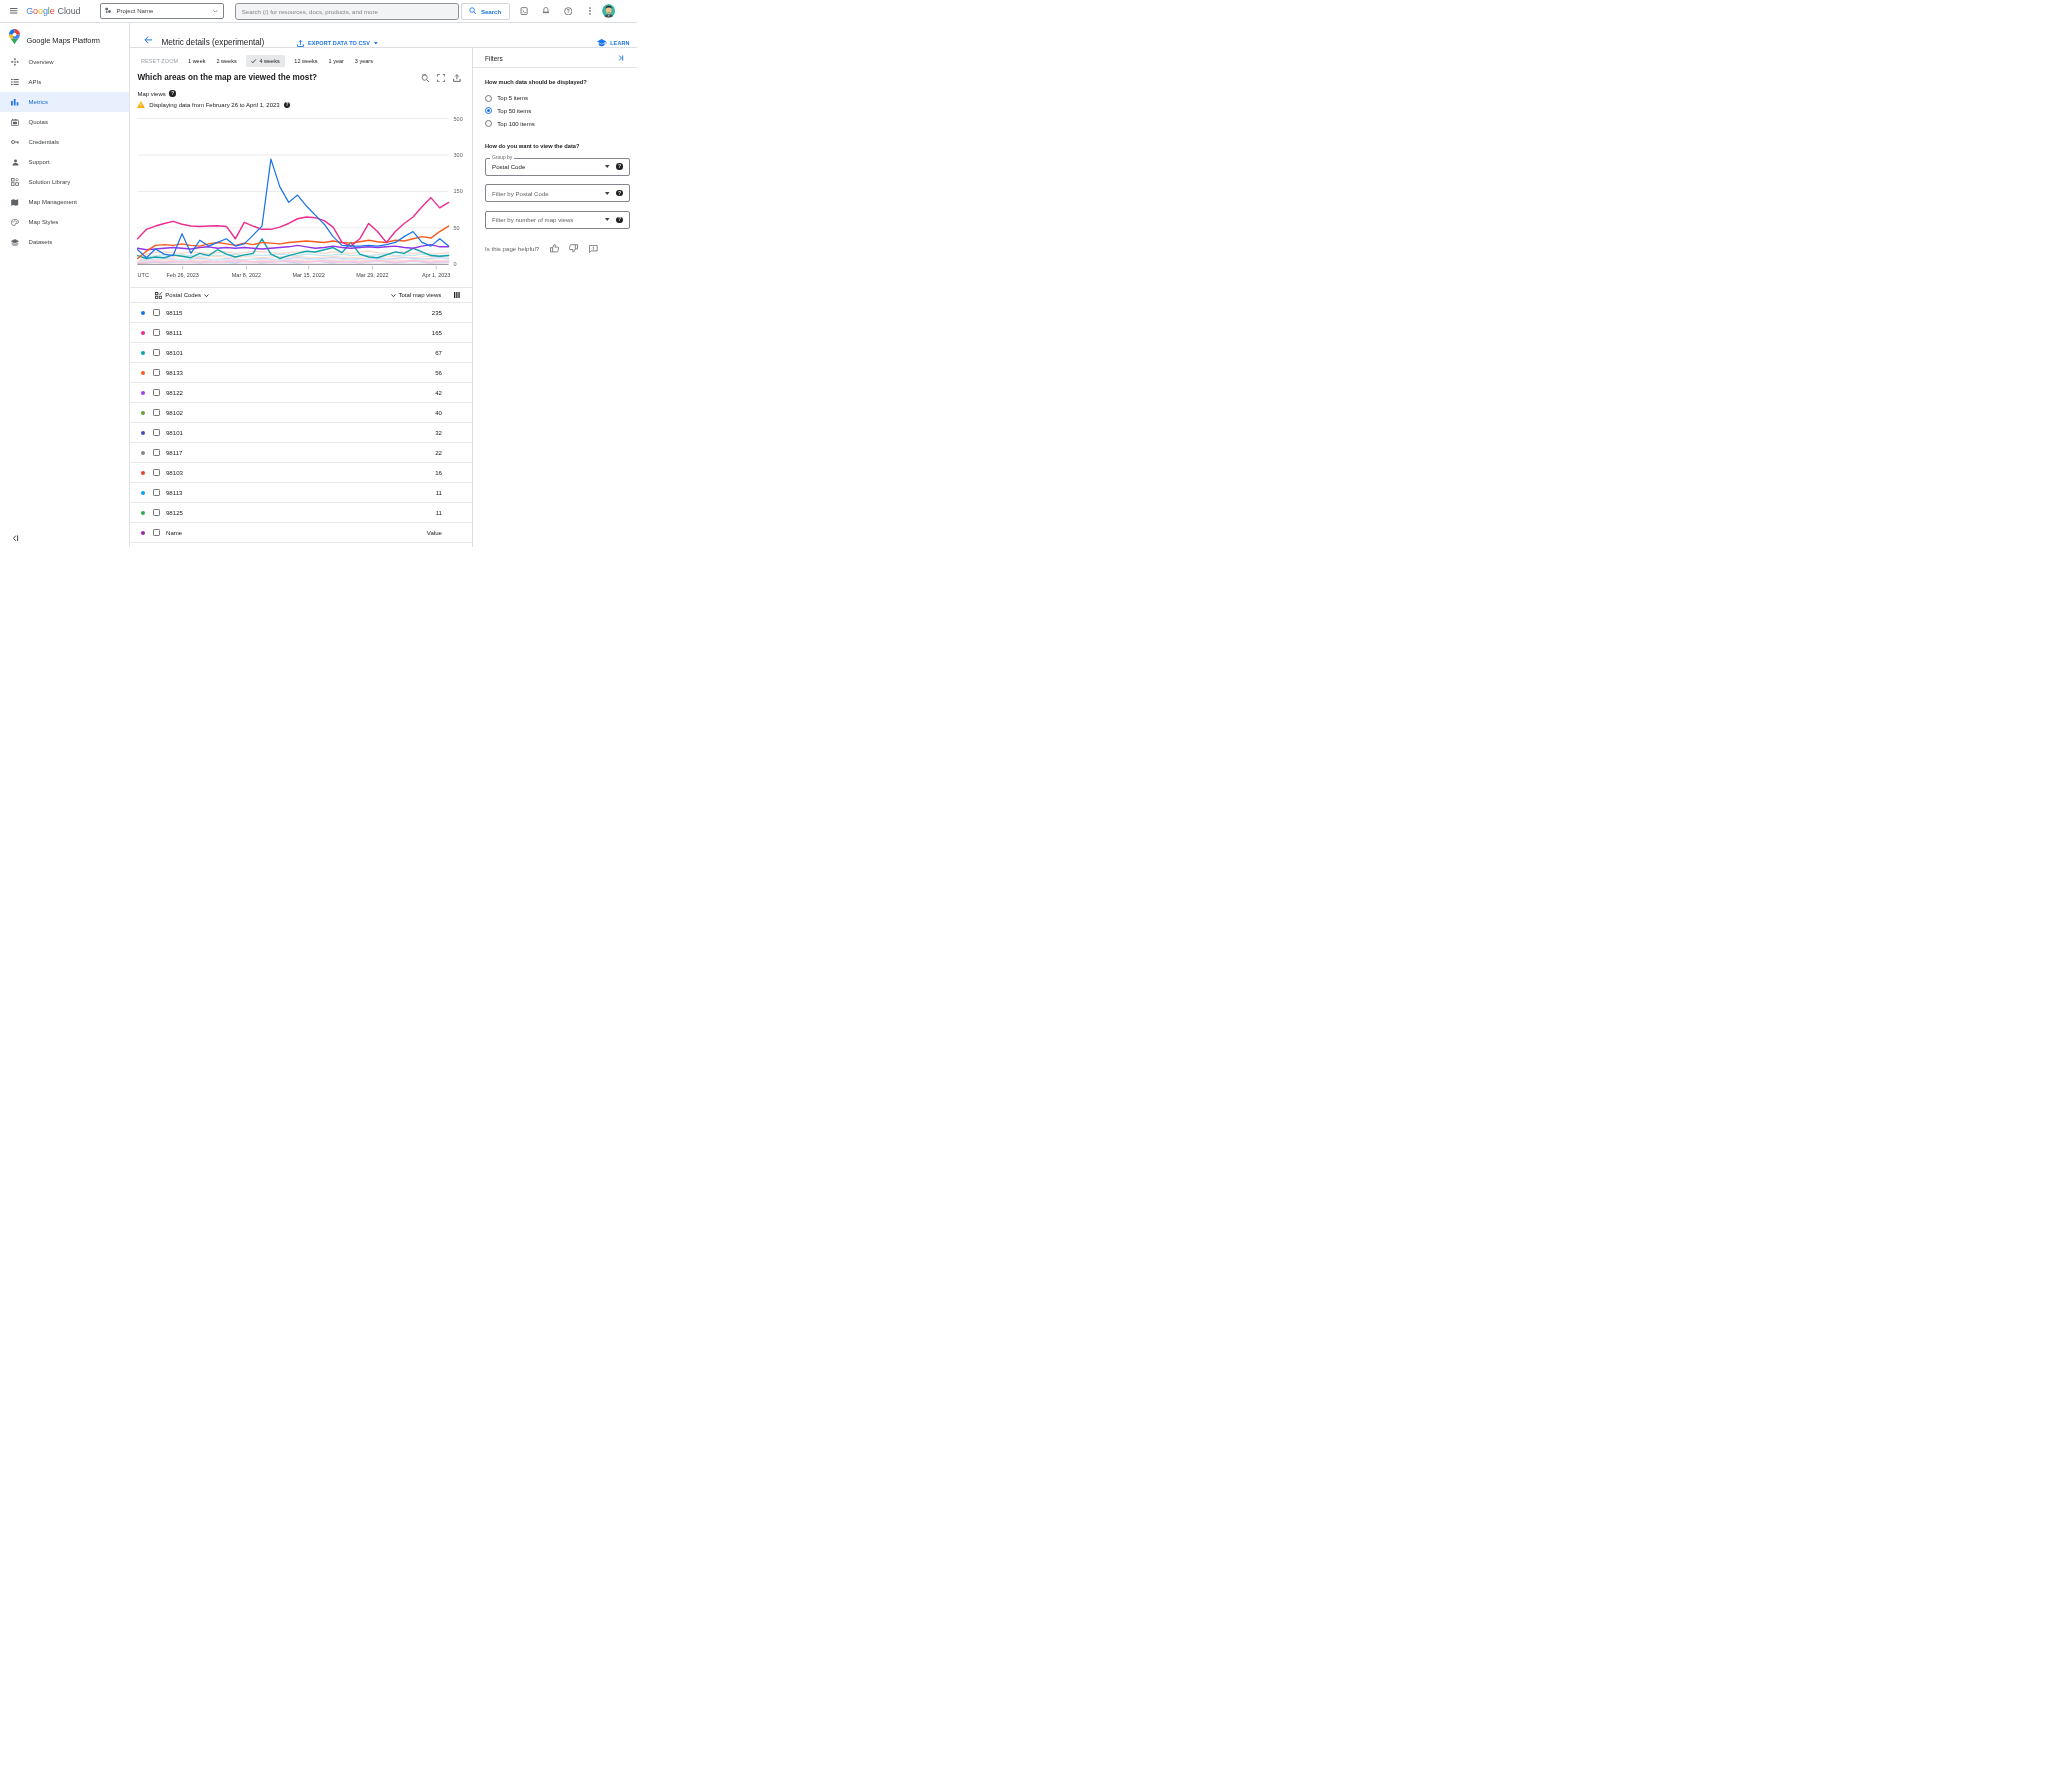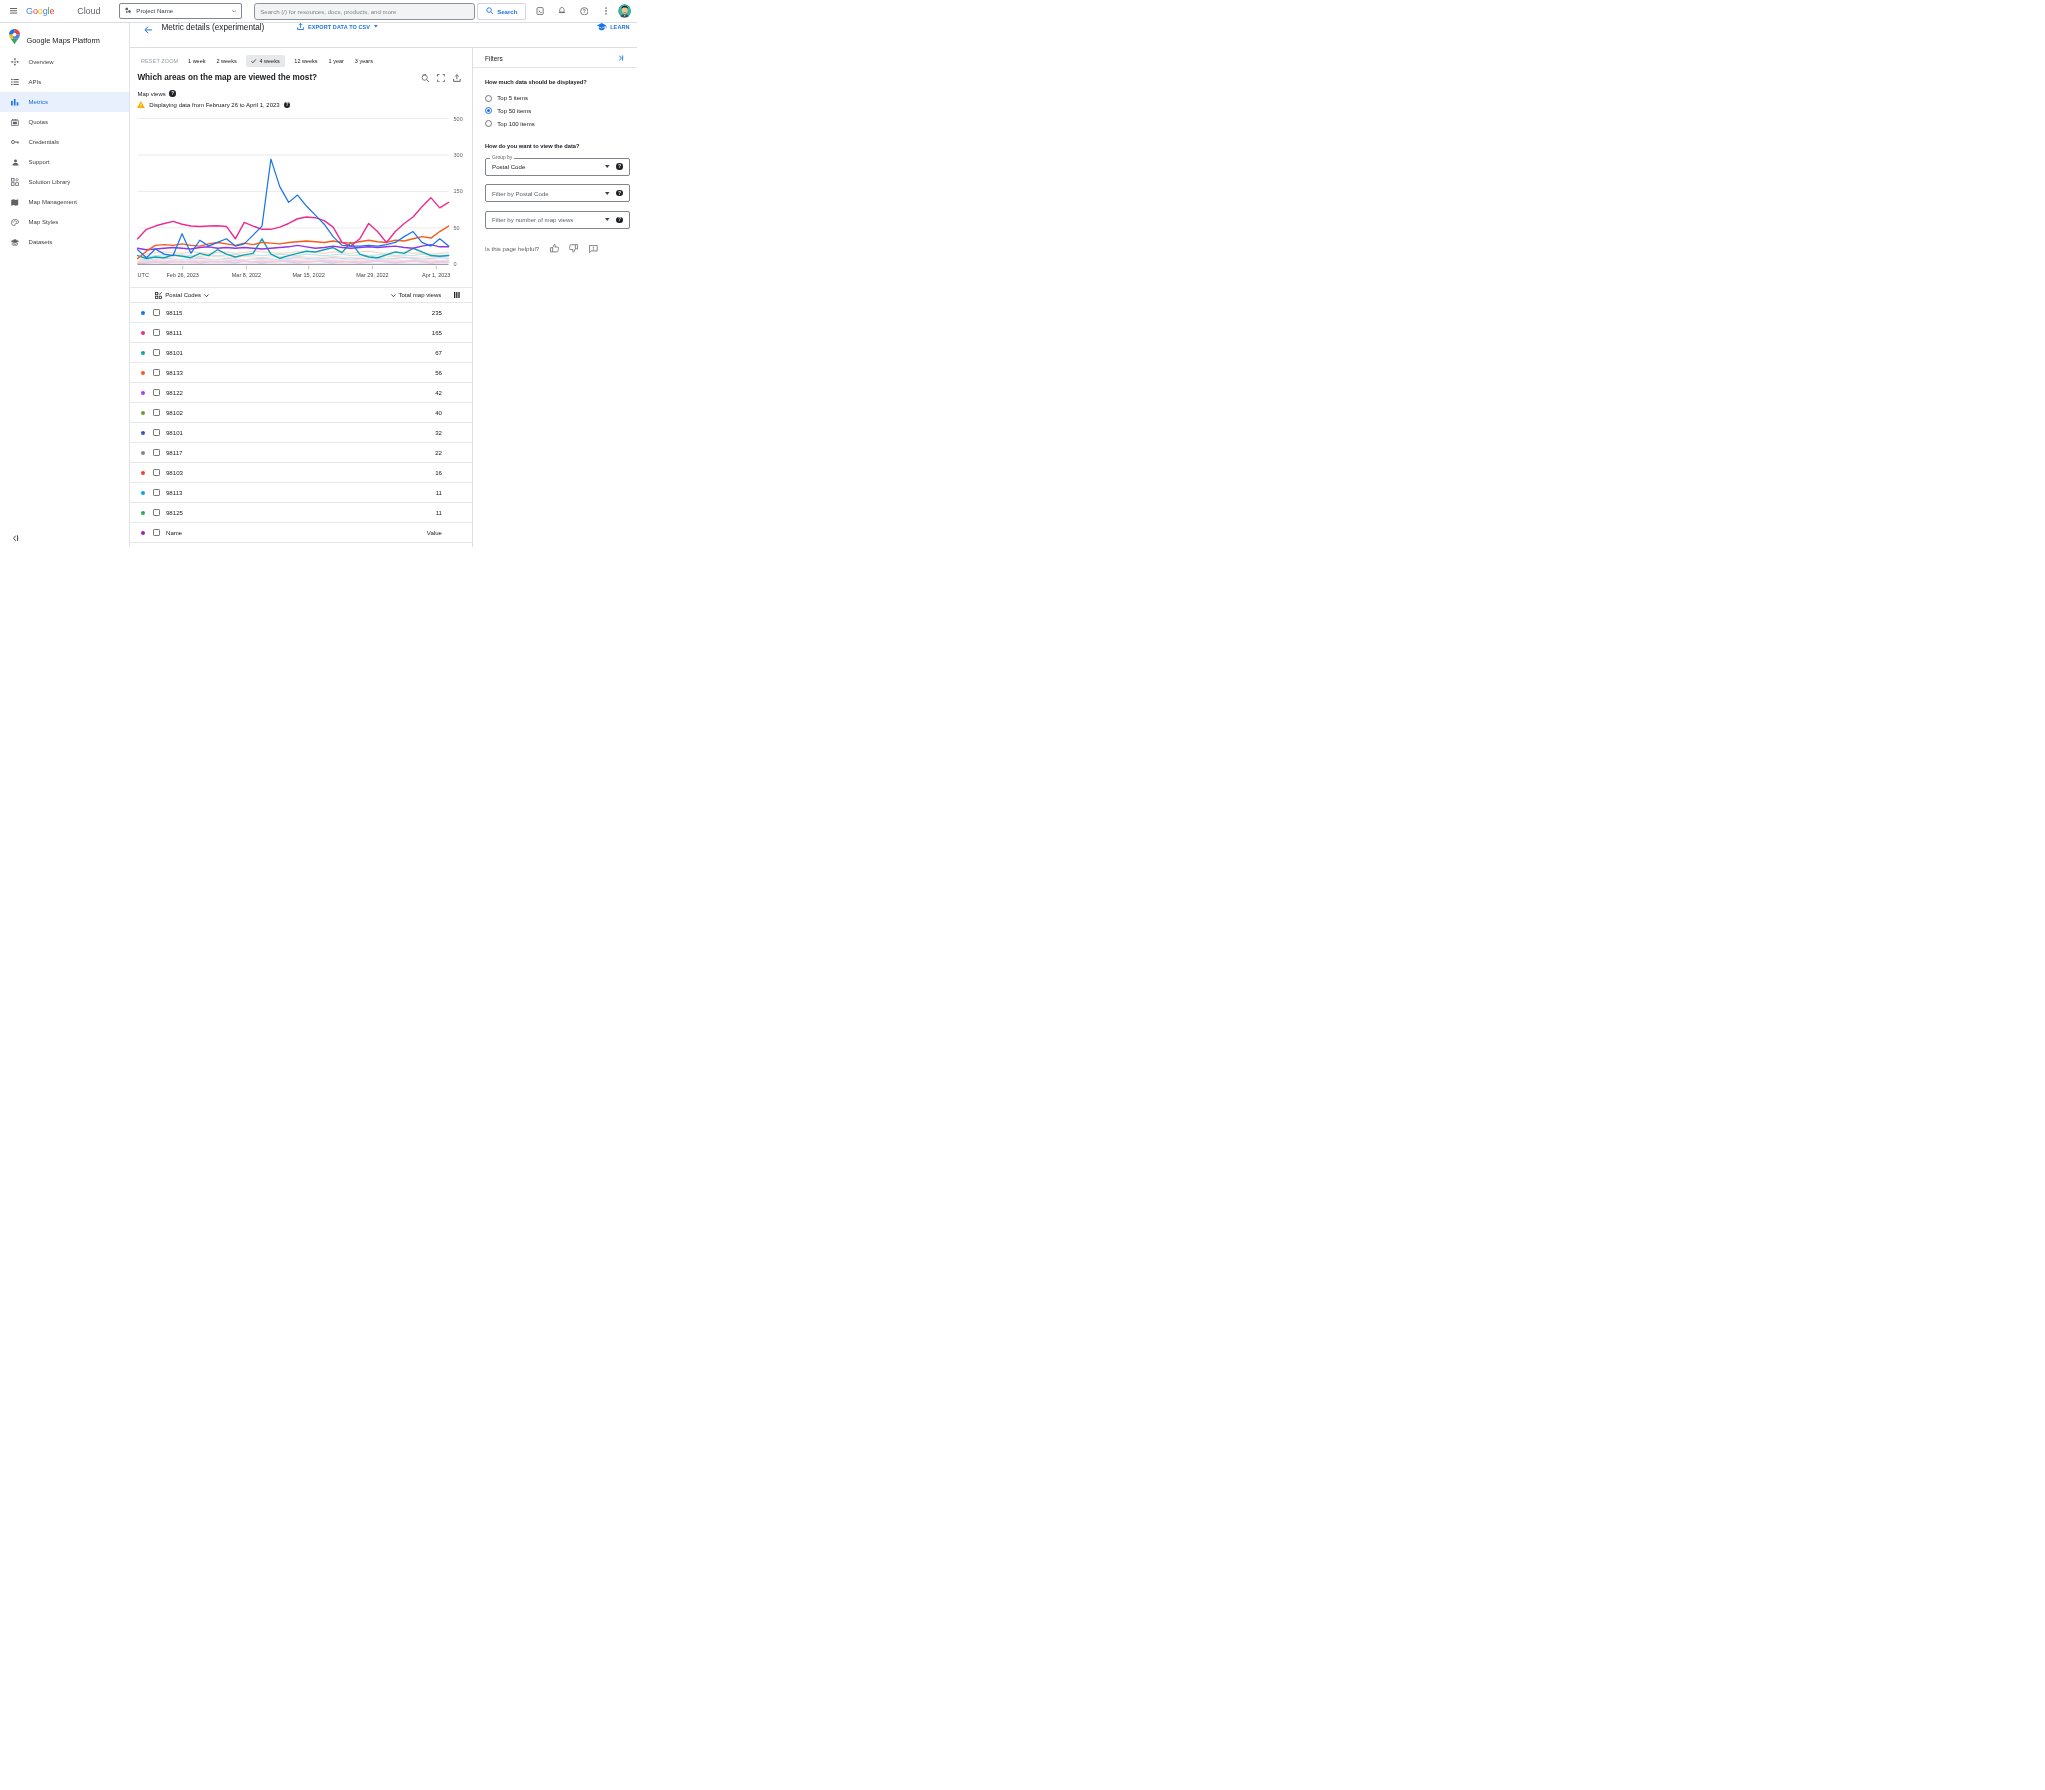--- a/index.html
+++ b/index.html
@@ -4,21 +4,21 @@
 <style>
   * { margin:0; padding:0; box-sizing:border-box; }
   html,body { background:#fff; }
   body { font-family:"Liberation Sans", sans-serif; color:#202124; }
   .page { position:relative; width:637px; height:547px; background:#fff; overflow:hidden; }
 
   
   .topbar { height:23px; display:flex; align-items:center; padding:0 5.7px 0 5.7px; border-bottom:0.4px solid #dcdee1; background:#fff; }
   .hamburger { width:16.4px; height:16.4px; display:flex; align-items:center; justify-content:center; cursor:pointer; }
   .hamburger svg { display:block; }
-  .logo { display:flex; align-items:baseline; margin-left:4.1px; font-size:9px; letter-spacing:-0.1px; white-space:nowrap;gap:20px; }
+  .logo { display:flex; align-items:baseline; margin-left:4.1px; font-size:9px; letter-spacing:-0.1px; white-space:nowrap; }
   .logo .lg { font-weight:500; }
   .logo .cloud { color:#5f6368; margin-left:2.9px; font-weight:400; }
   .proj { margin-left:19px; width:124px; height:16.4px; border:0.4px solid #80868b; border-radius:2px; display:flex; align-items:center; padding:0 4.9px; gap:4.1px; cursor:pointer; }
   .proj-label { font-size:6.1px; color:#3c4043; flex:1; }
   .searchbox { margin-left:11.5px; width:224px; height:17px; background:#f1f3f4; border:0.4px solid #8f9399; border-radius:2.9px; display:flex; align-items:center; padding:0 5.7px; }
   .searchbox input { border:none; outline:none; background:transparent; width:100%; font-size:6.1px; color:#3c4043; font-family:inherit; }
   .searchbox input::placeholder { color:#80868b; }
   .searchbtn { margin-left:2px; height:17px; border:0.4px solid #d3d6da; background:#fff; border-radius:2px; display:flex; align-items:center; gap:3.7px; padding:0 7.4px; cursor:pointer; }
   .searchbtn span { color:#1a73e8; font-size:6.1px; font-weight:700; }
   .tb-icons { display:flex; align-items:center; margin-left:6.5px; gap:6.5px; }
@@ -30,21 +30,21 @@
   .sidebar { width:130px; border-right:0.4px solid #e0e2e5; position:relative; flex-shrink:0; }
   .gmp { display:flex; align-items:flex-end; gap:6.1px; padding:6.1px 0 5.3px 9.4px; }
   .gmp-title { font-size:7.4px; color:#202124; }
   .nav { margin-top:2.5px; }
   .nav-item { height:20px; display:flex; align-items:center; gap:9.4px; padding-left:11px; font-size:6px; color:#3c4043; cursor:pointer; }
   .nav-item .ni-icon { width:8.2px; height:8.2px; display:flex; align-items:center; justify-content:center; }
   .nav-item.active { background:#e8f0fe; color:#1967d2; font-weight:500; }
   .collapse-btn { position:absolute; left:12.3px; bottom:4.9px; cursor:pointer; }
 
   .main-wrap { flex:1; display:flex; flex-direction:column; min-width:0; }
-  .page-header { height:25px; display:flex; align-items:flex-start; padding:0 7.4px 0 11px; border-bottom:0.4px solid #dcdee1; flex-shrink:0; }
+  .page-header { height:25px; display:flex; align-items:flex-end; padding:0 7.4px 0 11px; border-bottom:0.4px solid #dcdee1; flex-shrink:0; }
   .back { width:14px; height:14px; display:flex; align-items:center; justify-content:center; cursor:pointer; }
   .page-title { font-size:8.2px; color:#202124; margin-left:6.5px; }
   .export { display:flex; align-items:center; gap:3.7px; margin-left:33px; cursor:pointer; }
   .bluelink { color:#1a73e8; font-size:5.5px; font-weight:700; letter-spacing:0.1px; }
   .spacer { flex:1; }
   .learn { display:flex; align-items:center; gap:3.3px; cursor:pointer; }
 
   .content-row { flex:1; display:flex; min-height:0; }
   .main-col { width:343px; border-right:0.4px solid #dcdee1; flex-shrink:0; overflow:hidden; }
 

